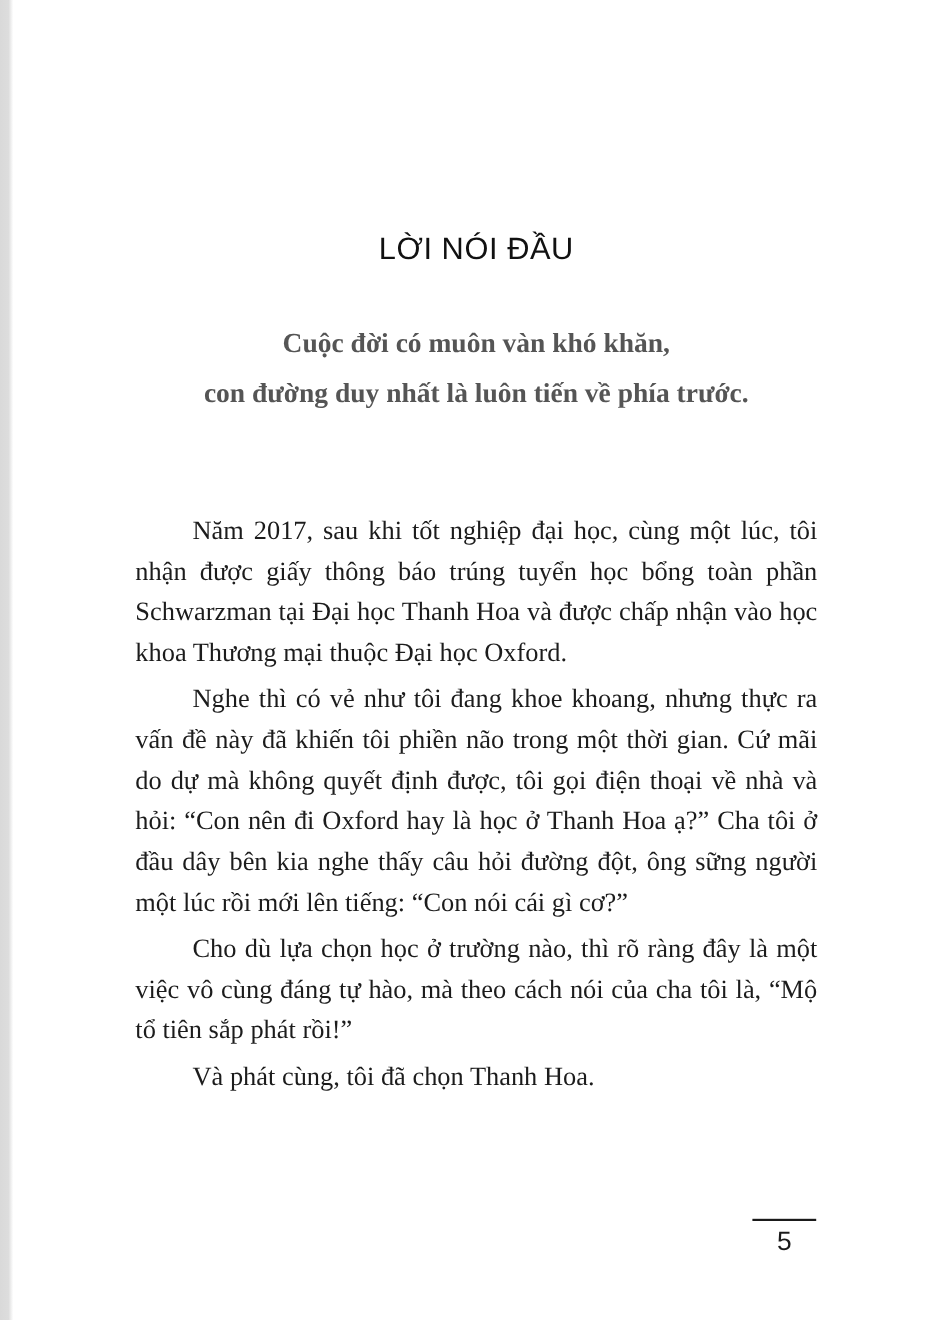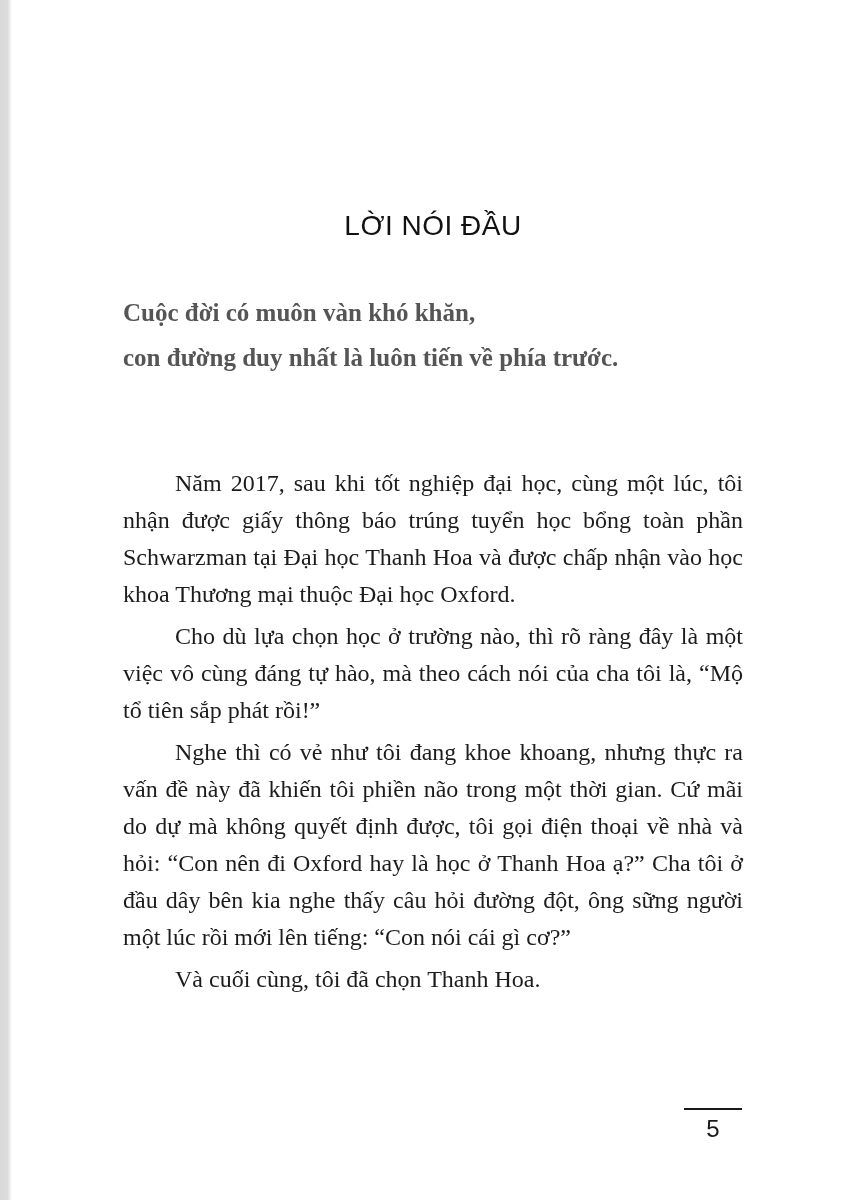--- a/index.html
+++ b/index.html
@@ -34,20 +34,21 @@
     text-align: center;
     font-family: "Liberation Sans", sans-serif;
     font-weight: 400;
     font-size: 28px;
     line-height: 28px;
     letter-spacing: 0.5px;
     color: #111111;
   }
   .epigraph {
     margin-top: 50px;
+    text-align: center;
     font-family: "Liberation Serif", serif;
     font-weight: 700;
     font-size: 25px;
     line-height: 45px;
     color: #555555;
   }
   .body-text {
     margin-top: 85px;
     font-size: 24px;
     line-height: 37px;
@@ -87,23 +88,23 @@
   <div class="content">
     <h1 class="chapter-title">LỜI NÓI ĐẦU</h1>
 
     <div class="epigraph">
       <div>Cuộc đời có muôn vàn khó khăn,</div>
       <div>con đường duy nhất là luôn tiến về phía trước.</div>
     </div>
 
     <div class="body-text">
       <p>Năm 2017, sau khi tốt nghiệp đại học, cùng một lúc, tôi nhận được giấy thông báo trúng tuyển học bổng toàn phần Schwarzman tại Đại học Thanh Hoa và được chấp nhận vào học khoa Thương mại thuộc Đại học Oxford.</p>
+      <p>Nghe thì có vẻ như tôi đang khoe khoang, nhưng thực ra vấn đề này đã khiến tôi phiền não trong một thời gian. Cứ mãi do dự mà không quyết định được, tôi gọi điện thoại về nhà và hỏi: “Con nên đi Oxford hay là học ở Thanh Hoa ạ?” Cha tôi ở đầu dây bên kia nghe thấy câu hỏi đường đột, ông sững người một lúc rồi mới lên tiếng: “Con nói cái gì cơ?”</p>
       <p>Cho dù lựa chọn học ở trường nào, thì rõ ràng đây là một việc vô cùng đáng tự hào, mà theo cách nói của cha tôi là, “Mộ tổ tiên sắp phát rồi!”</p>
-      <p>Nghe thì có vẻ như tôi đang khoe khoang, nhưng thực ra vấn đề này đã khiến tôi phiền não trong một thời gian. Cứ mãi do dự mà không quyết định được, tôi gọi điện thoại về nhà và hỏi: “Con nên đi Oxford hay là học ở Thanh Hoa ạ?” Cha tôi ở đầu dây bên kia nghe thấy câu hỏi đường đột, ông sững người một lúc rồi mới lên tiếng: “Con nói cái gì cơ?”</p>
-      <p>Và cuối cùng, tôi đã chọn Thanh Hoa.</p>
+      <p>Và phát cùng, tôi đã chọn Thanh Hoa.</p>
     </div>
   </div>
 
   <div class="footer">
     <div class="footer-rule"></div>
     <div class="page-number">5</div>
   </div>
 </div>
 
 </body></html>

